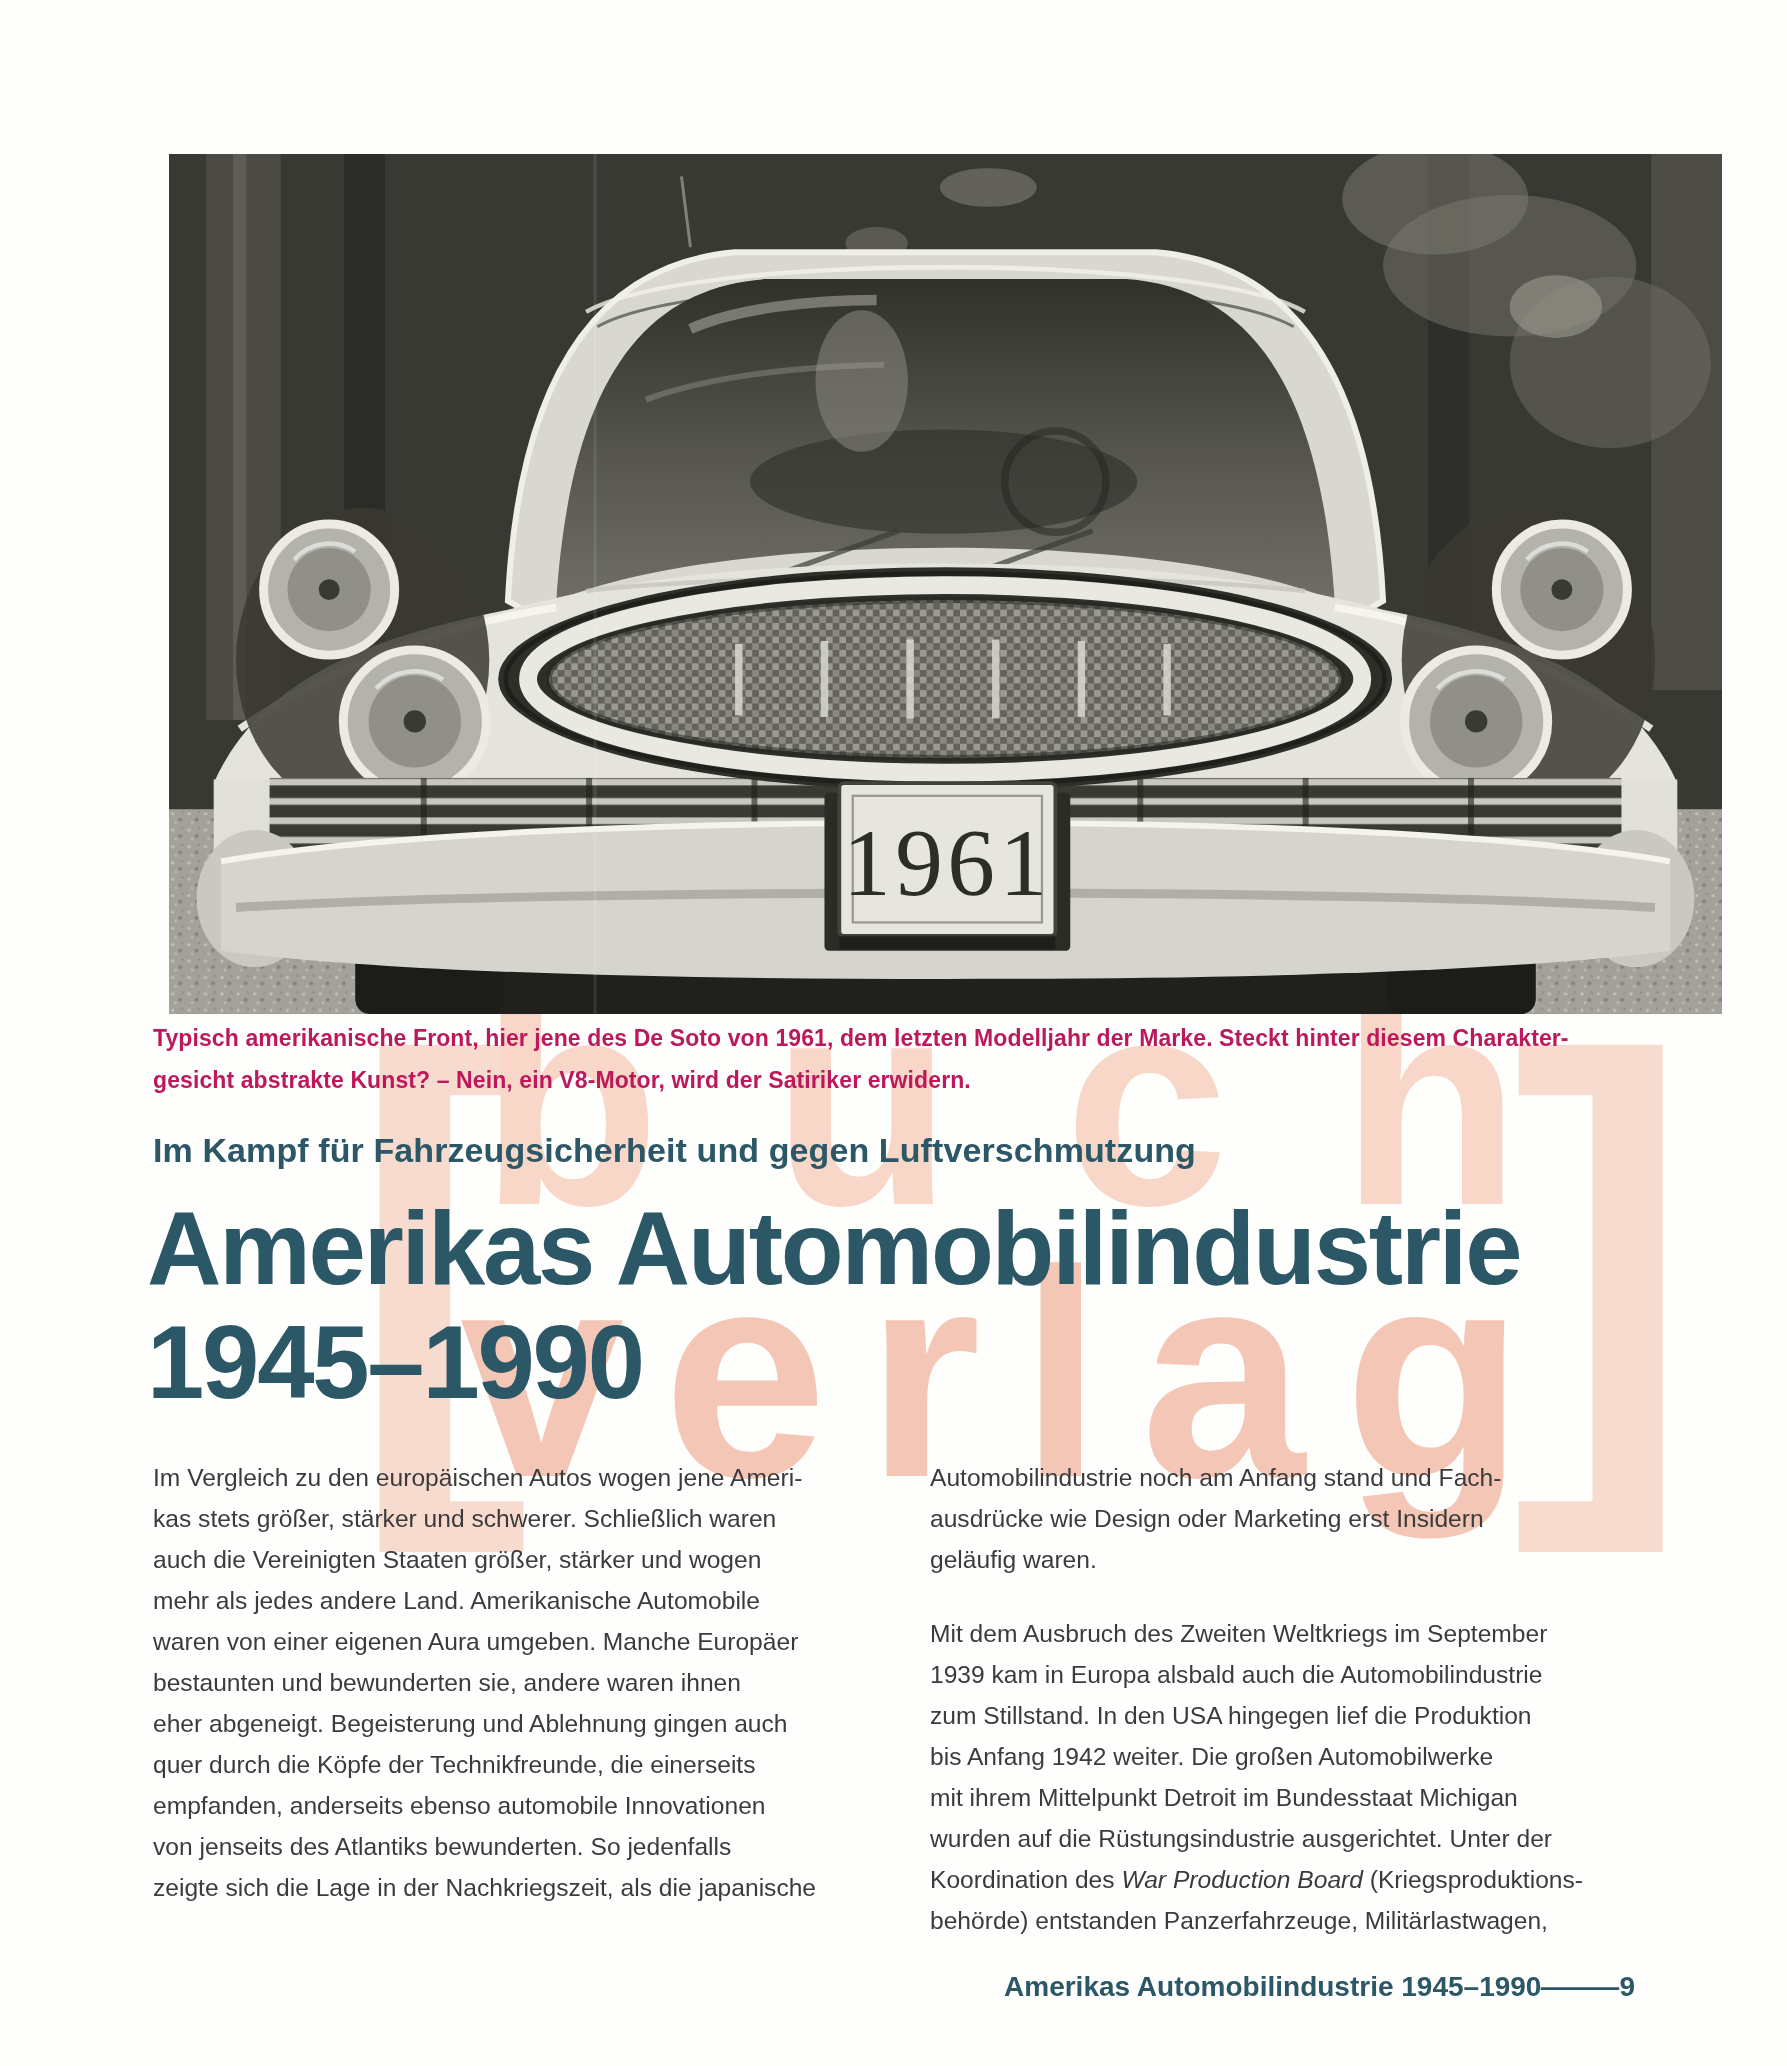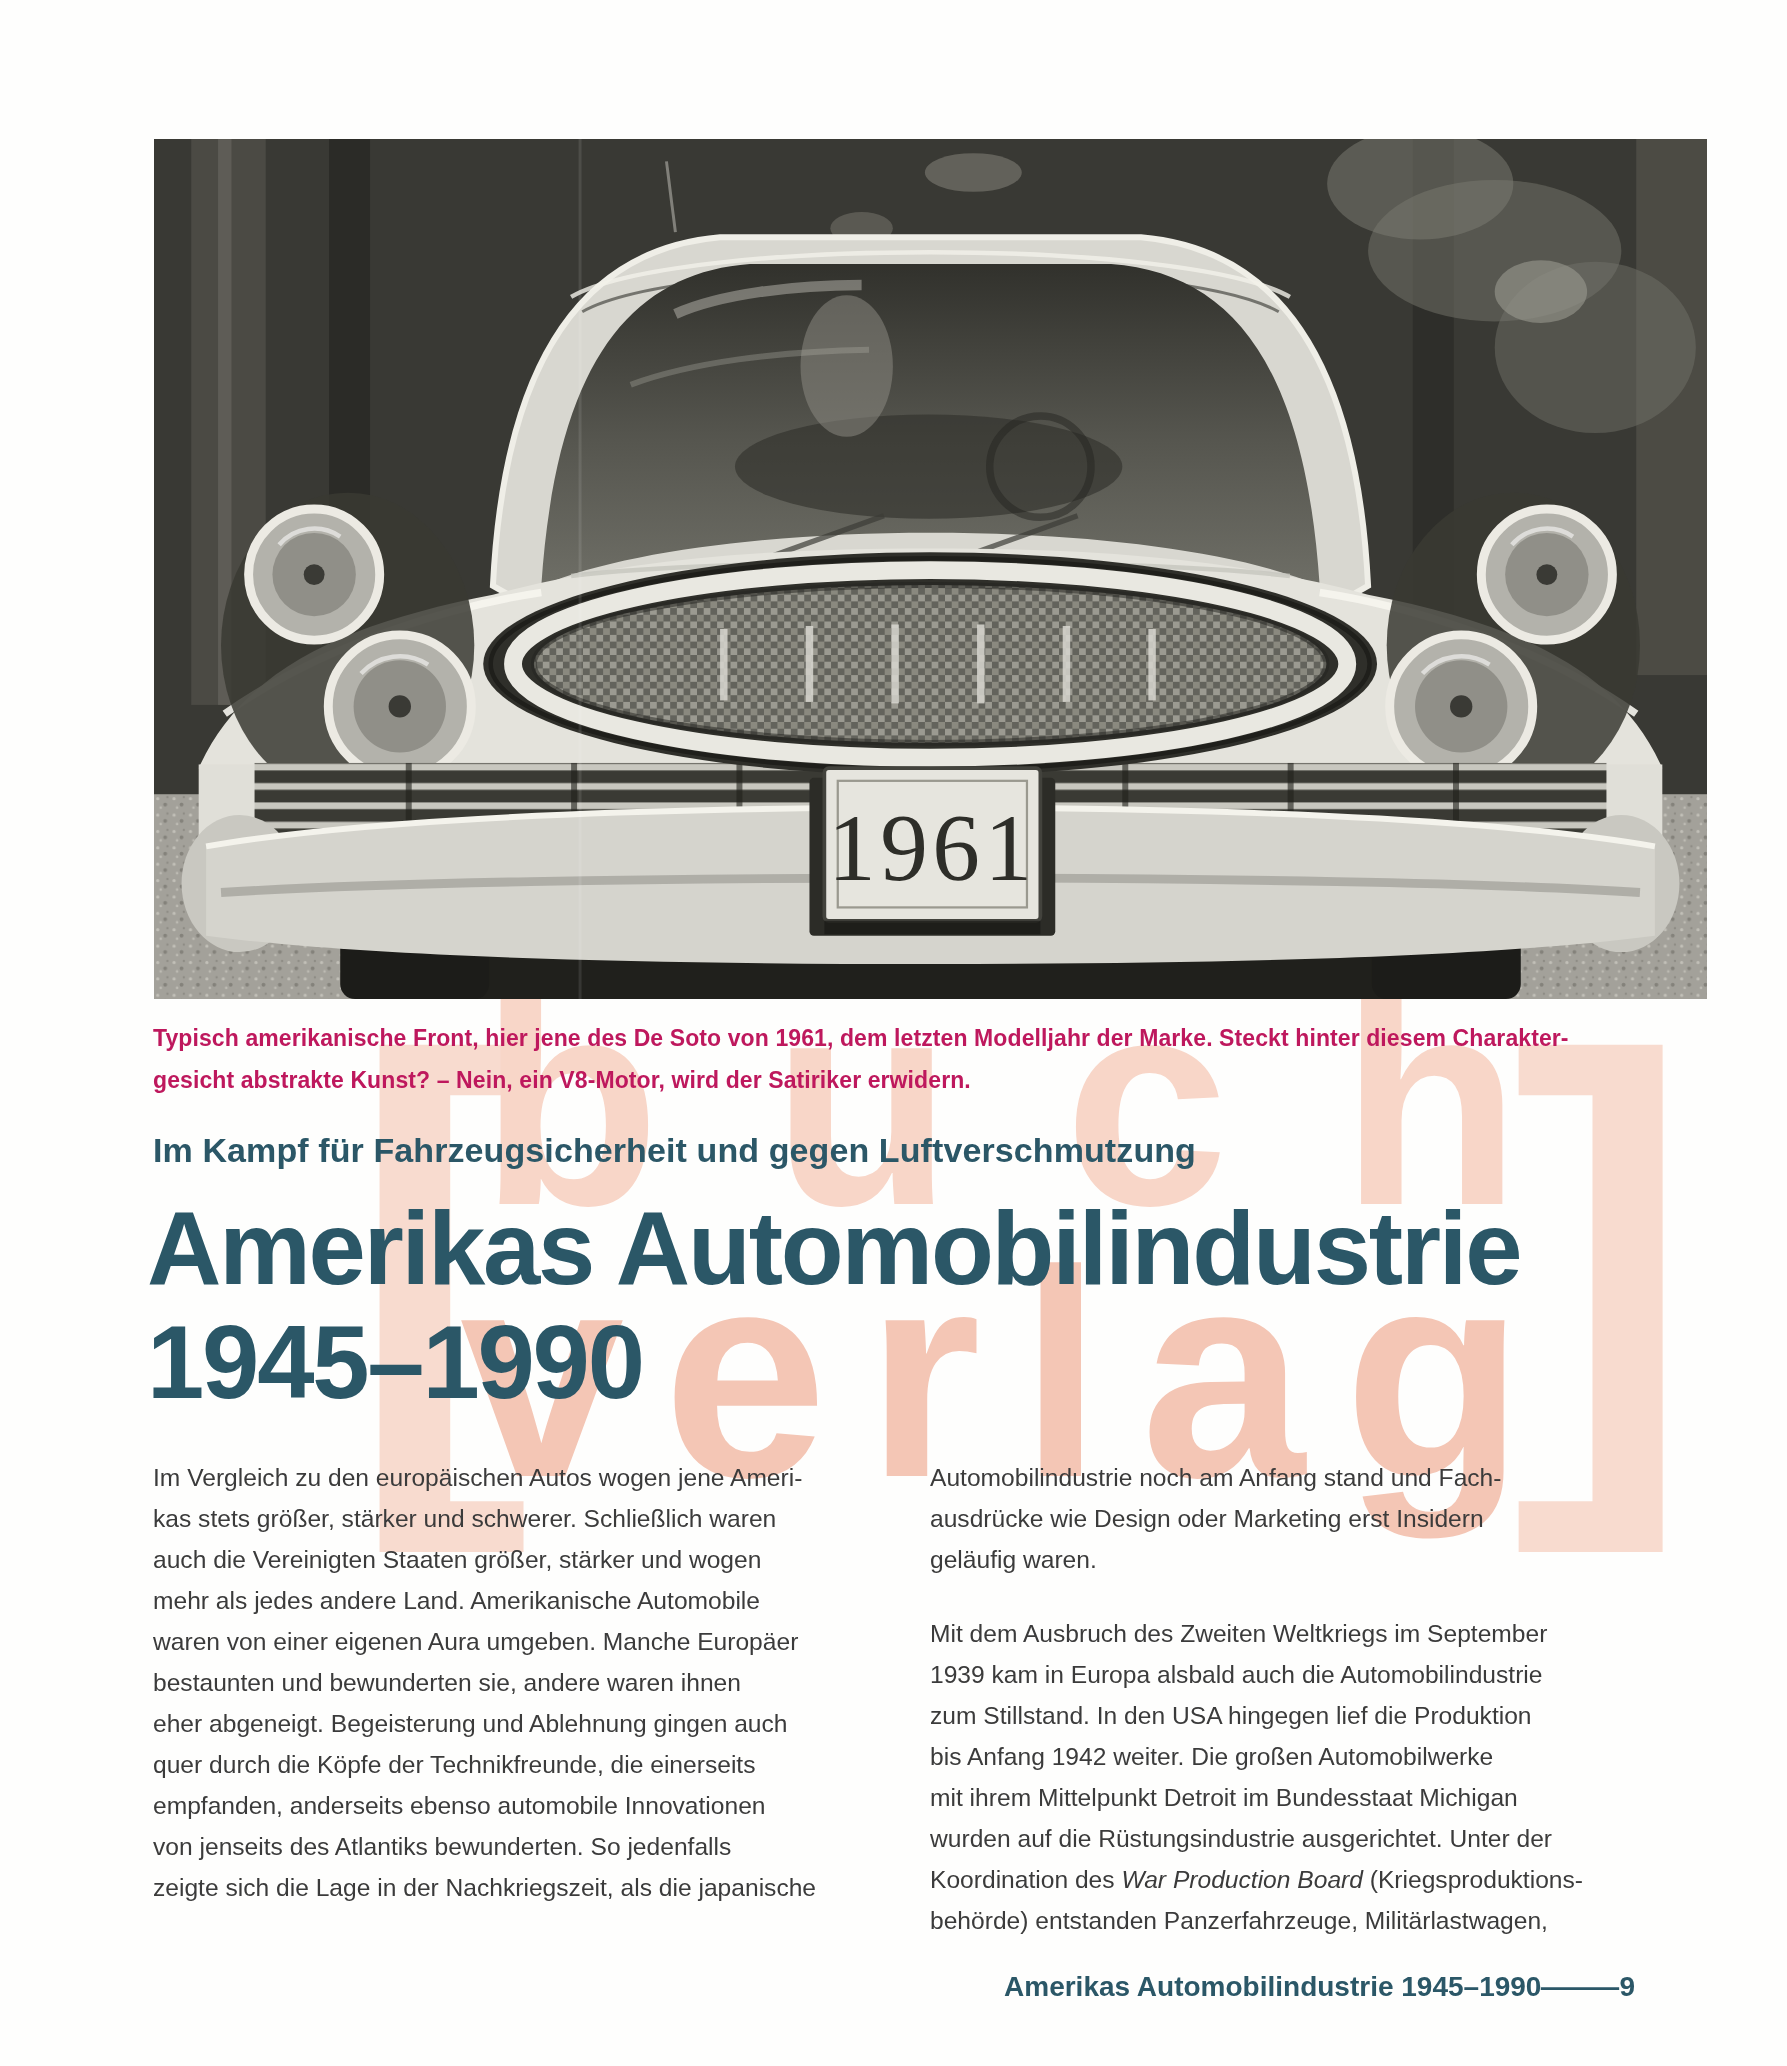--- a/index.html
+++ b/index.html
@@ -9,21 +9,21 @@
     font-family:"Liberation Sans",sans-serif;
   }
   
   .wm{position:absolute;z-index:1;font-weight:bold;user-select:none;line-height:1;}
   .wm-bracket{font-size:544px;color:#f8dbcf;top:979px;}
   .wm-bracket-left{left:349px;}
   .wm-bracket-right{left:1512px;}
   .wm-word1{left:480px;top:955px;font-size:295px;letter-spacing:112px;color:#f8d6c8;}
   .wm-word2{left:460px;top:1227px;font-size:295px;letter-spacing:39px;color:#f4c6b5;}
   
-  .photo{position:absolute;left:153px;top:138px;width:1553px;height:860px;z-index:2;margin:1px;}
+  .photo{position:absolute;left:153px;top:138px;width:1553px;height:860px;z-index:2;margin:16px;}
   .photo svg{display:block;width:100%;height:100%;}
   
   .caption{
     position:absolute;left:153px;top:1017px;width:1594px;z-index:3;
     font-size:23px;font-weight:bold;line-height:42px;color:#be185d;letter-spacing:0.1px;
   }
   .caption div{white-space:nowrap;}
   .kicker{
     position:absolute;left:153px;top:1131px;z-index:3;
     font-size:34px;font-weight:bold;color:#2b5767;letter-spacing:0.1px;white-space:nowrap;

